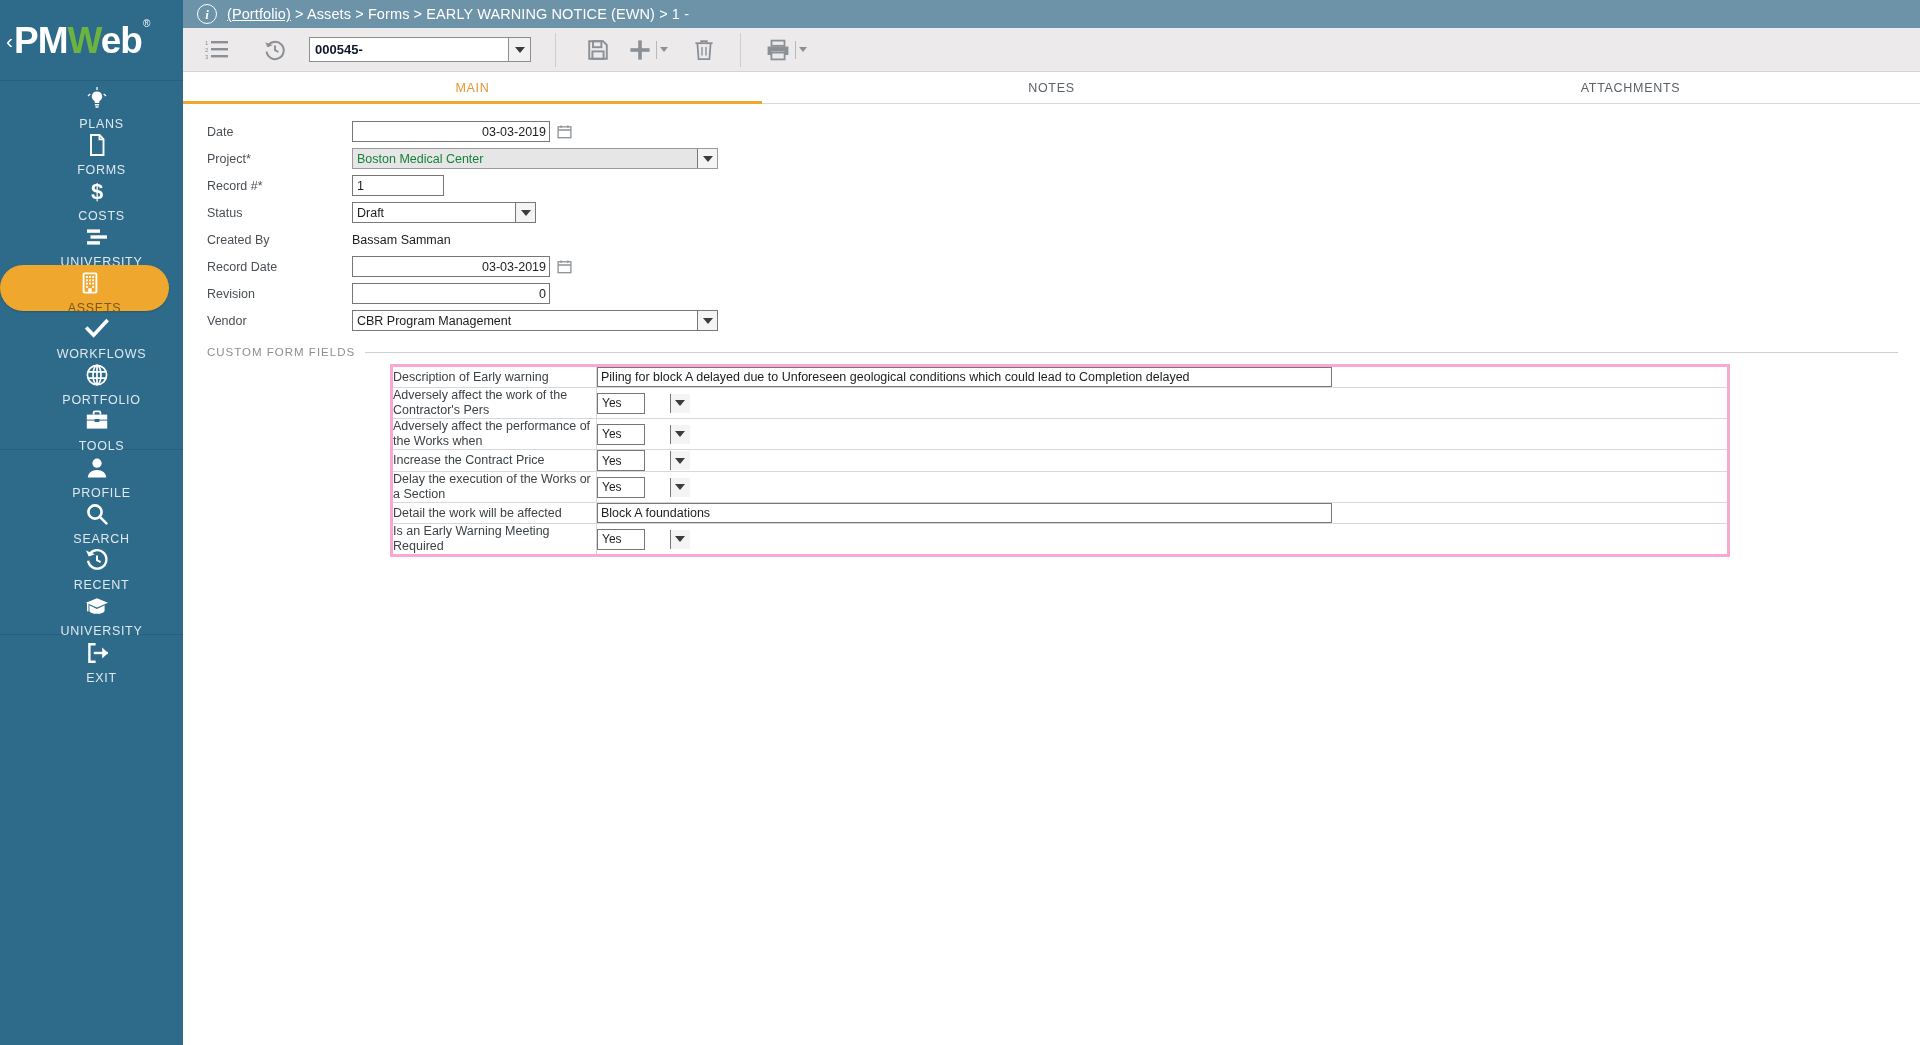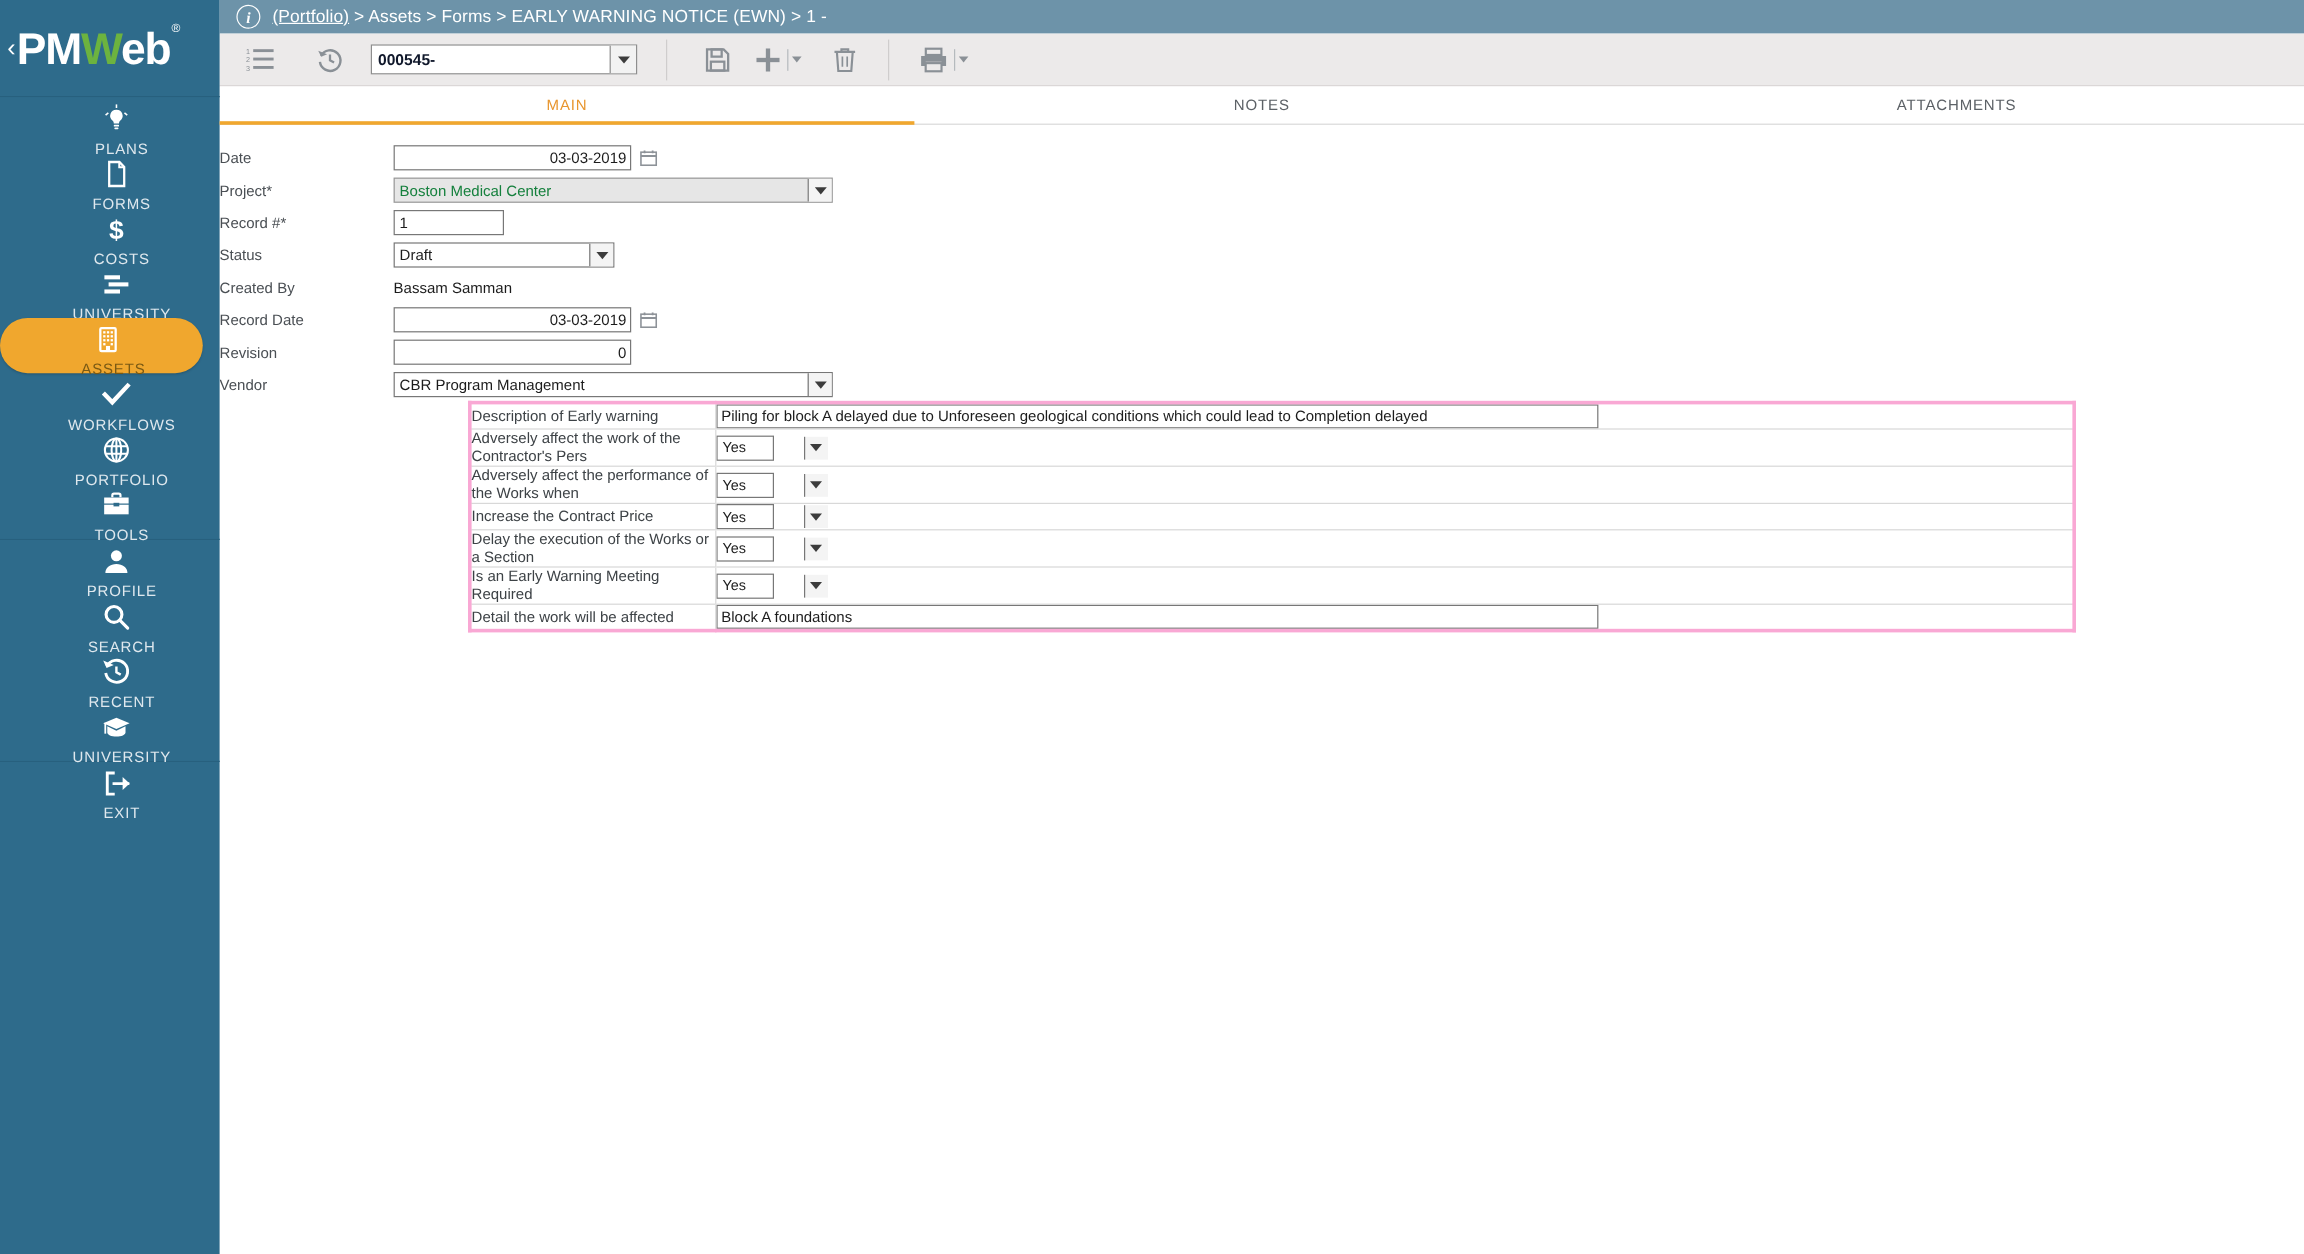--- a/index.html
+++ b/index.html
@@ -144,21 +144,21 @@
   }
   .tab.active { color: #e8962f; }
   .tab.active::after {
     content: ""; position: absolute; left: 0; right: 0; bottom: -1px;
     height: 3px; background: #f0a72e;
   }
 
   
   #content { flex: 1 1 auto; padding: 14px 0 0 0; overflow: hidden; }
 
-  .form-rows { }
+  .form-rows { padding-left: 24px; }
   .frow { display: flex; align-items: center; height: 27px; }
   .flabel {
     width: 145px; flex: 0 0 145px;
     font-size: 12.5px; color: #4a4f54;
   }
   .fin {
     height: 21px; border: 1px solid #777; background: #fff;
     font-size: 12.5px; color: #1c1c1c;
     display: flex; align-items: center;
   }
@@ -556,20 +556,24 @@
           <div class="flabel">Vendor</div>
           <div class="combo w-wide">
             <div class="cv">CBR Program Management</div>
             <div class="carrow">
                 <span class="caret"></span>
               </div>
           </div>
         </div>
       </div>
 
+      <div id="cff-header">
+        <span class="ttl">CUSTOM FORM FIELDS</span>
+        <span class="line"></span>
+      </div>
 
       <table id="cff-table">
         <tbody id="cff-body">
             <tr>
               <td class="cff-label">Description of Early warning</td>
               <td class="cff-value">
                 <div class="cff-text">Piling for block A delayed due to Unforeseen geological conditions which could lead to Completion delayed</div>
               </td>
             </tr>
             <tr>
@@ -610,34 +614,34 @@
               <td class="cff-value">
                 <div class="combo cff-combo">
                   <div class="cv">Yes</div>
                   <div class="carrow">
                     <span class="caret"></span>
                   </div>
                 </div>
               </td>
             </tr>
             <tr>
+              <td class="cff-label">Detail the work will be affected</td>
+              <td class="cff-value">
+                <div class="cff-text">Block A foundations</div>
+              </td>
+            </tr>
+            <tr>
               <td class="cff-label">Is an Early Warning Meeting Required</td>
               <td class="cff-value">
                 <div class="combo cff-combo">
                   <div class="cv">Yes</div>
                   <div class="carrow">
                     <span class="caret"></span>
                   </div>
                 </div>
               </td>
             </tr>
-            <tr>
-              <td class="cff-label">Detail the work will be affected</td>
-              <td class="cff-value">
-                <div class="cff-text">Block A foundations</div>
-              </td>
-            </tr>
           </tbody>
       </table>
 
     </div>
   </div>
 </div>
 
 </body></html>

